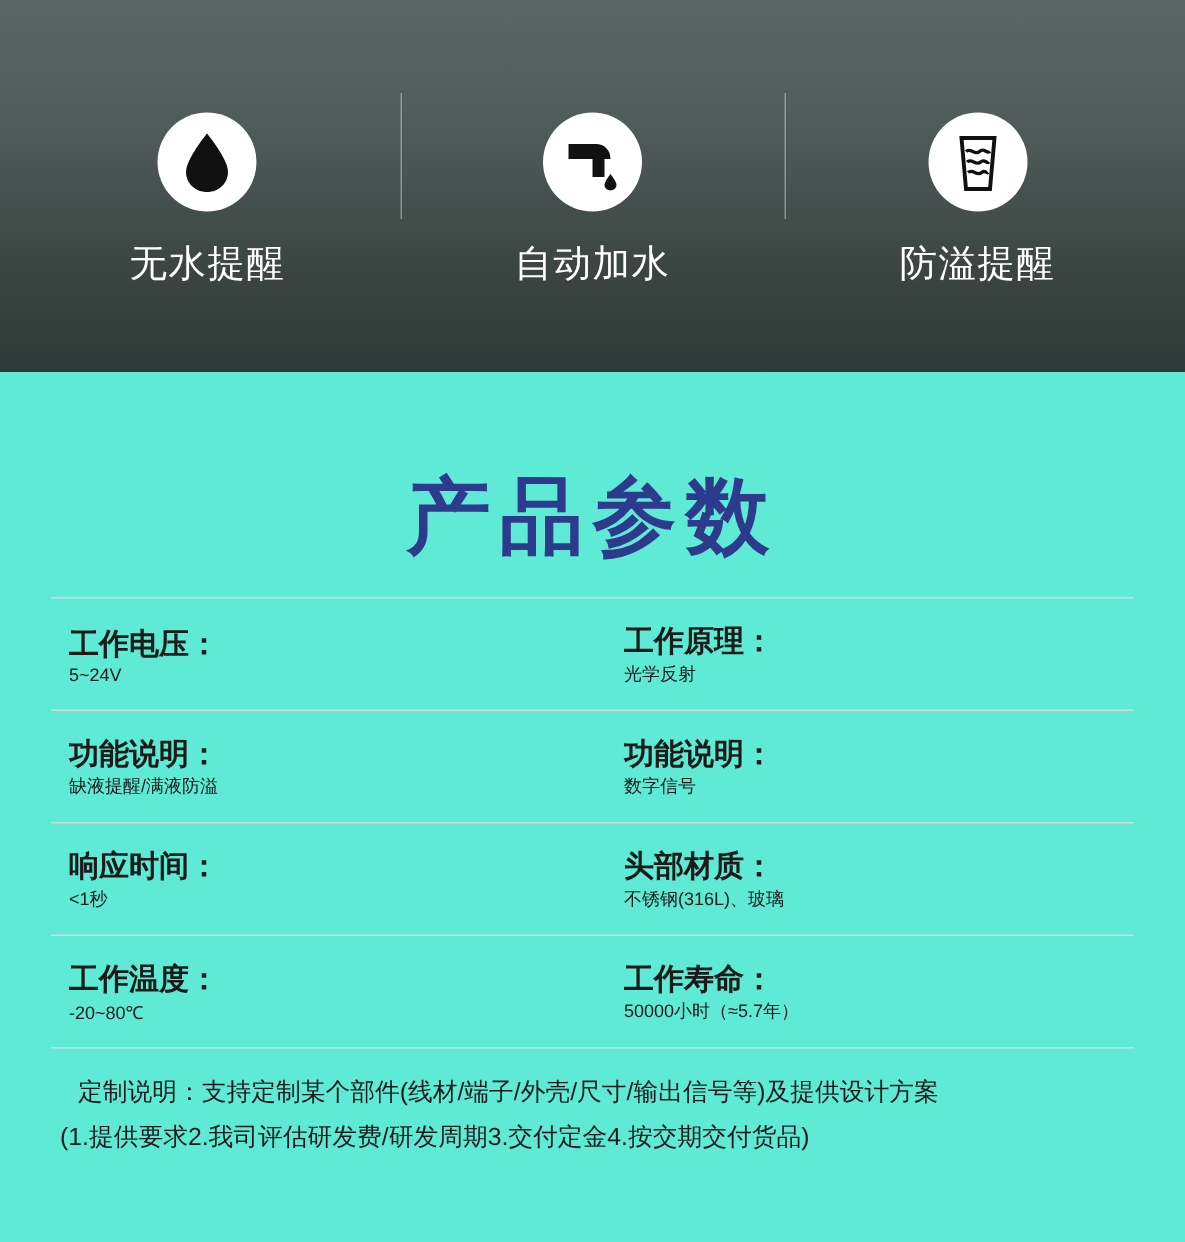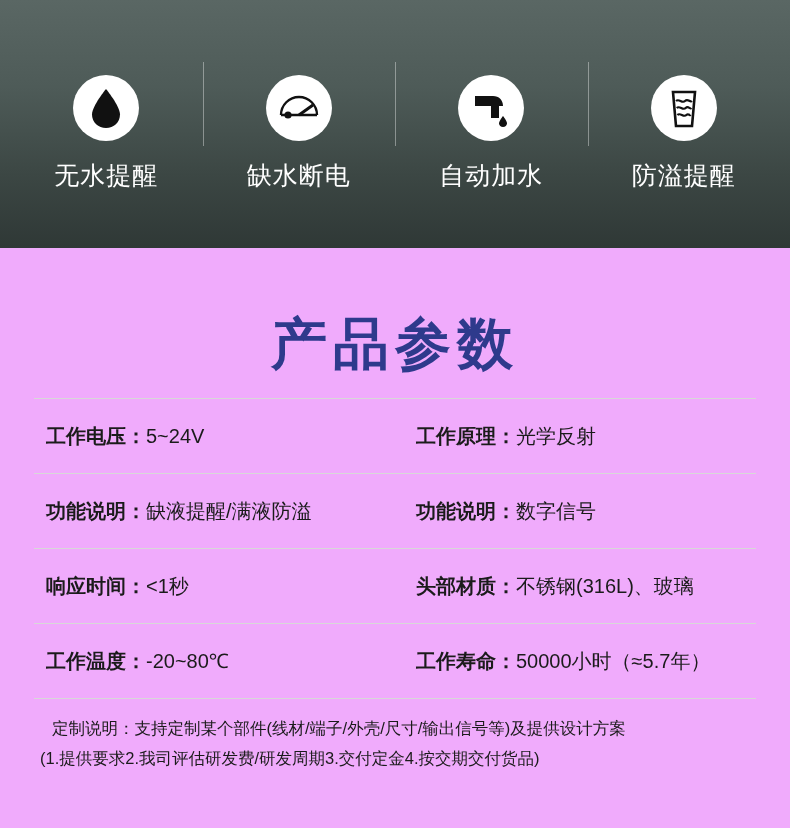--- a/index.html
+++ b/index.html
@@ -10,21 +10,21 @@
     width: 790px;
     height: 828px;
     font-family: "Liberation Sans", sans-serif;
     background: #ffffff;
     overflow: hidden;
   }
   .page {
     position: relative;
     width: 790px;
     height: 828px;
-    background: #f0abfc;
+    background: #5eead4;
   }
 
   
   .feature-band {
     position: relative;
     width: 790px;
     height: 248px;
     background: linear-gradient(180deg, #5a6764 0%, #4e5b58 35%, #3c4744 70%, #2f3836 100%);
     box-sizing: border-box;
   }
@@ -107,37 +107,38 @@
     height: 74px;
     border-bottom: 1px solid #d8d8d8;
   }
   .spec-row:first-child {
     border-top: 1px solid #d8d8d8;
   }
   .spec-cell {
     display: flex;
     align-items: baseline;
     box-sizing: border-box;
+    flex-direction: column;
   }
   .spec-cell.left {
     width: 378px;
     padding-left: 12px;
   }
   .spec-cell.right {
     flex: 1;
     padding-left: 4px;
   }
   .spec-key {
     font-size: 20px;
     font-weight: bold;
     color: #1b1b1b;
     white-space: nowrap;
   }
   .spec-val {
-    font-size: 20px;
+    font-size: 12px;
     color: #1b1b1b;
     white-space: nowrap;
   }
 
   
   .note {
     margin: 14px 34px 0 34px;
     color: #1b1b1b;
     font-size: 16.5px;
     line-height: 30px;
@@ -162,31 +163,20 @@
 
       <div class="feature">
         <div class="feature-icon">
           <svg width="40" height="44" viewBox="0 0 40 44" aria-hidden="true">
             <path d="M20 3 C20 3 6 20 6 28.5 C6 36.4 12.3 42 20 42 C27.7 42 34 36.4 34 28.5 C34 20 20 3 20 3 Z" fill="#111111"></path>
           </svg>
         </div>
         <div class="feature-label">无水提醒</div>
       </div>
 
-      <div class="feature">
-        <div class="feature-icon">
-          <svg width="46" height="46" viewBox="0 0 46 46" aria-hidden="true">
-            <path d="M5 30 A18 18 0 0 1 41 30" fill="none" stroke="#111111" stroke-width="2.4"></path>
-            <line x1="5" y1="30" x2="41" y2="30" stroke="#111111" stroke-width="2.4"></line>
-            <line x1="23" y1="30" x2="37" y2="20" stroke="#111111" stroke-width="3"></line>
-            <circle cx="12" cy="30" r="3.6" fill="#111111"></circle>
-          </svg>
-        </div>
-        <div class="feature-label">缺水断电</div>
-      </div>
 
       <div class="feature">
         <div class="feature-icon">
           <svg width="44" height="44" viewBox="0 0 44 44" aria-hidden="true">
             <path d="M6 10 L6 20 L22 20 L22 28 L30 28 L30 20 L34 20 C34 14 30 10 24 10 Z" fill="#111111"></path>
             <path d="M22 28 L30 28 L30 32 L22 32 Z" fill="#111111"></path>
             <path d="M34 30 C34 30 30 35 30 37.2 C30 39.3 31.8 41 34 41 C36.2 41 38 39.3 38 37.2 C38 35 34 30 34 30 Z" fill="#111111"></path>
           </svg>
         </div>
         <div class="feature-label">自动加水</div>

